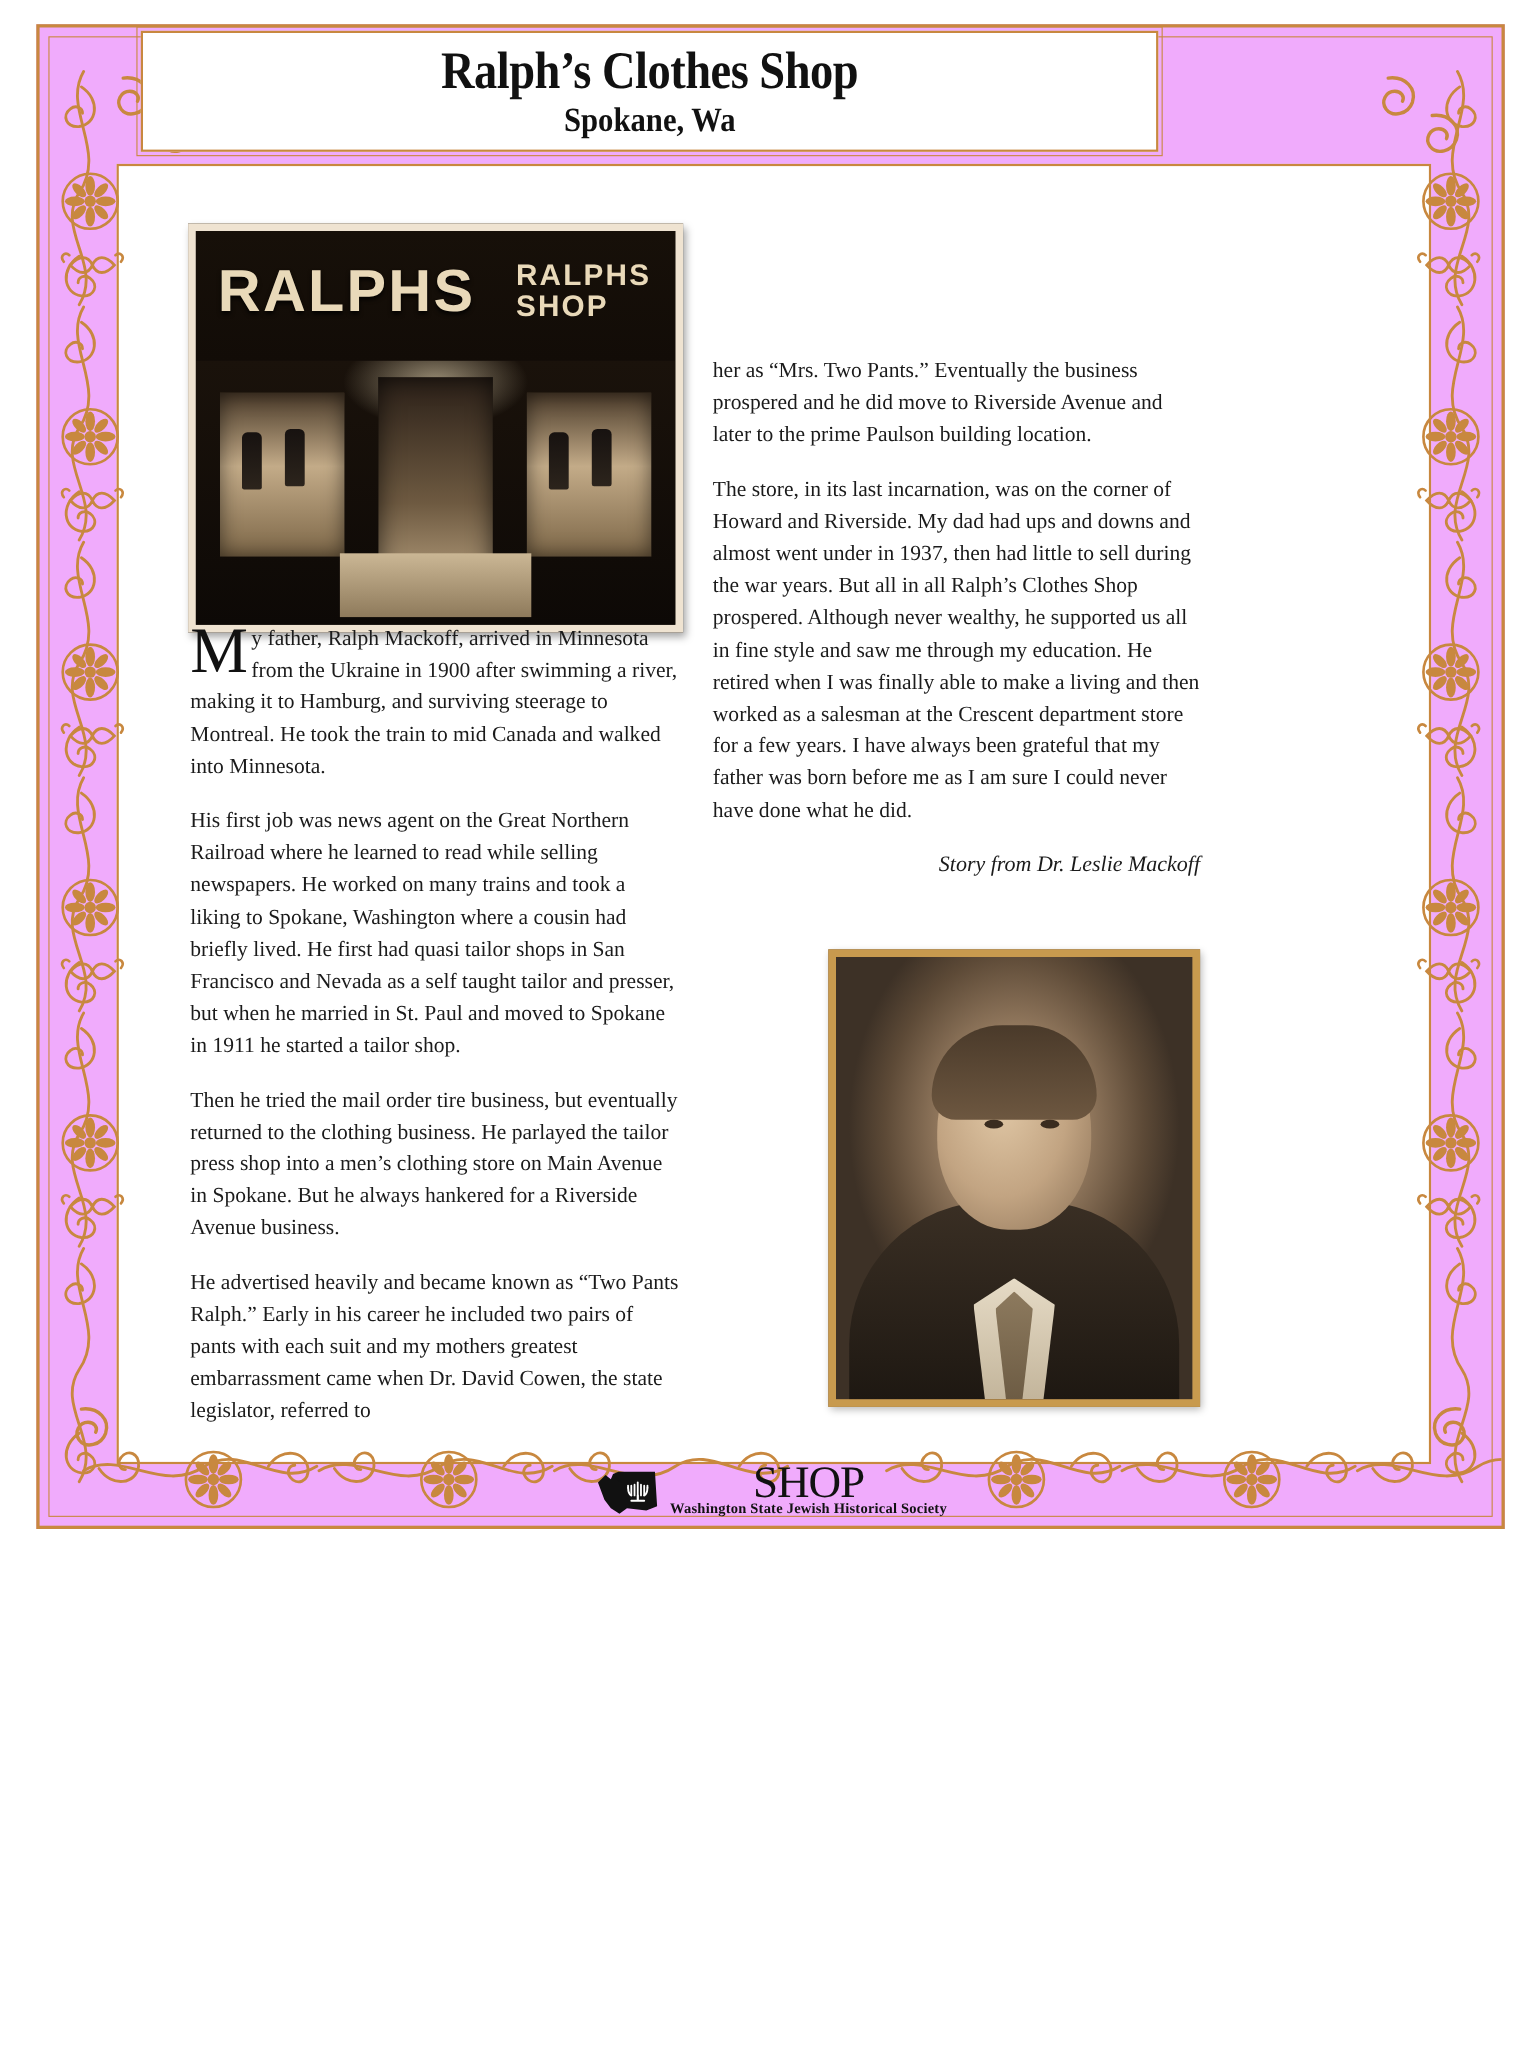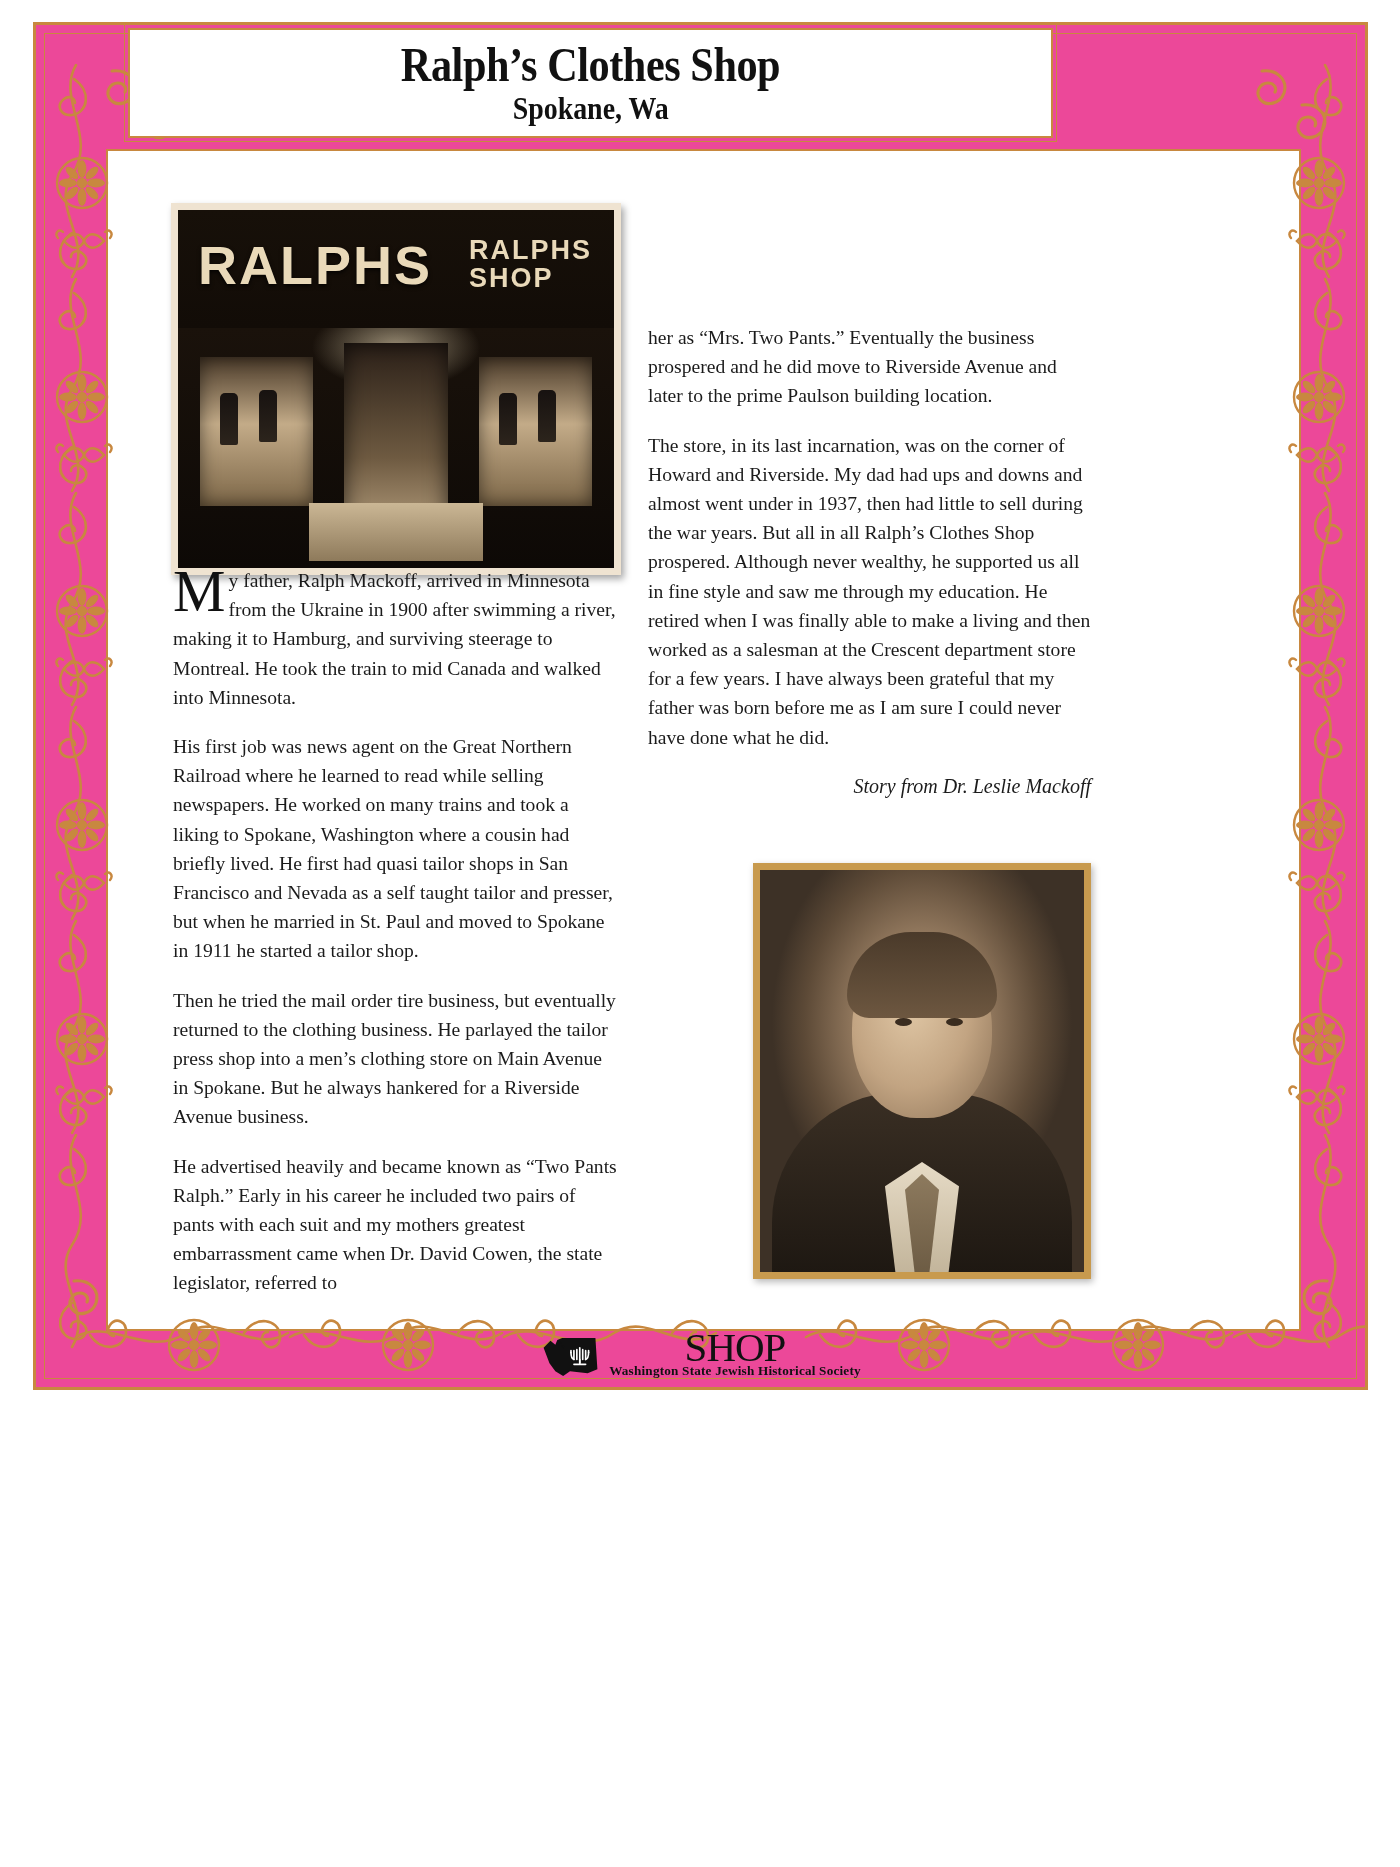--- a/index.html
+++ b/index.html
@@ -12,21 +12,21 @@
 
   
   .page {
     position:absolute; left:0; top:0; width:1400px; height:1867px;
     background:#ffffff;
   }
 
   
   .panel {
     position:absolute; left:33px; top:22px; width:1335px; height:1368px;
-    background:#ec4899;
+    background:#f0abfc;
     border:3px solid #c8883f;
   }
   .panel-inner-rule {
     position:absolute; left:8px; top:8px; right:8px; bottom:8px;
     border:1px solid #c8883f;
     pointer-events:none;
   }
 
   
   .sheet {

